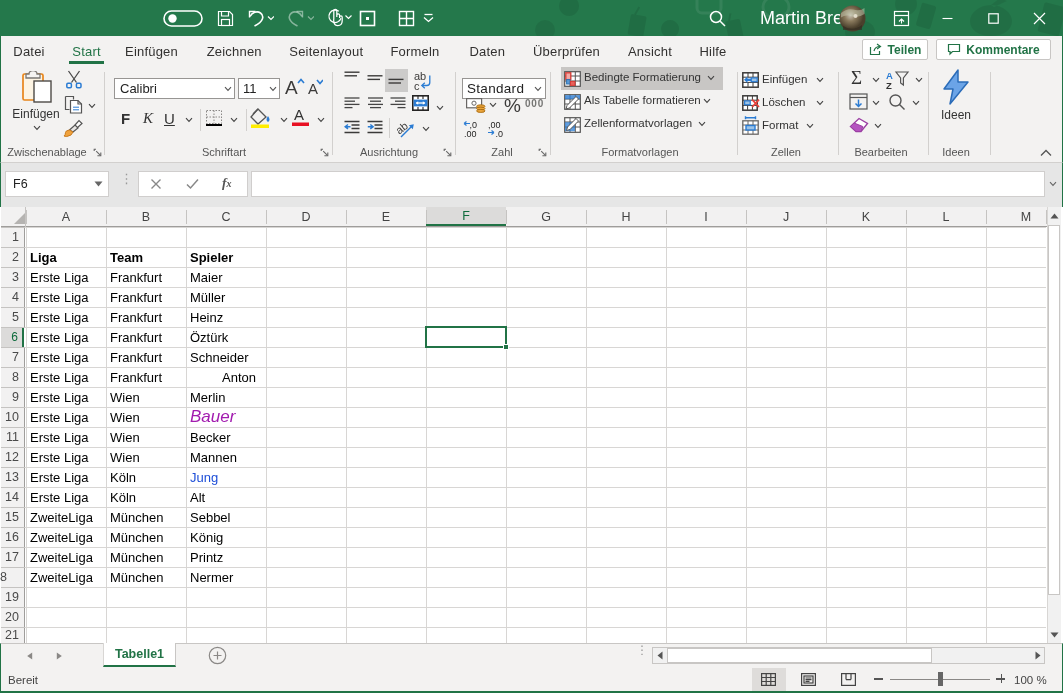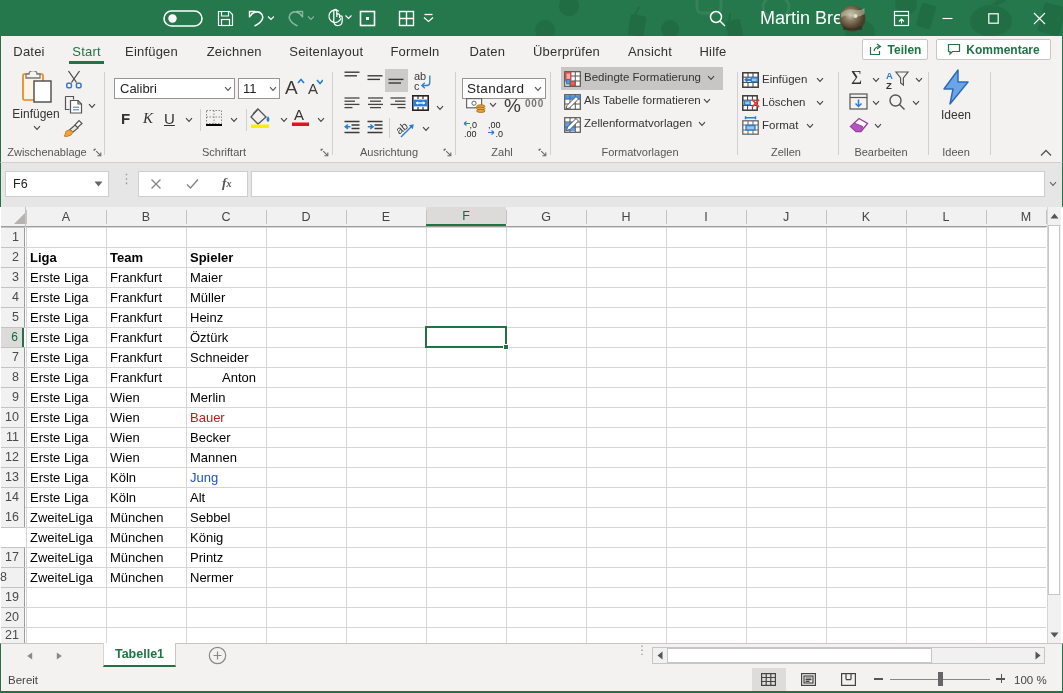--- a/index.html
+++ b/index.html
@@ -520,21 +520,21 @@
 <div class="a" style="left:1px;top:427px;width:24px;height:20px;background:#f2f1f1;border-right:1px solid #9f9d9b;display:flex;align-items:center;justify-content:flex-end;padding-right:5px;font-size:12.5px;color:#4a4a4a;">11</div>
 <div class="a" style="left:1px;top:427px;width:24px;height:1px;background:#c5c3c1;"></div>
 <div class="a" style="left:1px;top:447px;width:24px;height:20px;background:#f2f1f1;border-right:1px solid #9f9d9b;display:flex;align-items:center;justify-content:flex-end;padding-right:5px;font-size:12.5px;color:#4a4a4a;">12</div>
 <div class="a" style="left:1px;top:447px;width:24px;height:1px;background:#c5c3c1;"></div>
 <div class="a" style="left:1px;top:467px;width:24px;height:20px;background:#f2f1f1;border-right:1px solid #9f9d9b;display:flex;align-items:center;justify-content:flex-end;padding-right:5px;font-size:12.5px;color:#4a4a4a;">13</div>
 <div class="a" style="left:1px;top:467px;width:24px;height:1px;background:#c5c3c1;"></div>
 <div class="a" style="left:1px;top:487px;width:24px;height:20px;background:#f2f1f1;border-right:1px solid #9f9d9b;display:flex;align-items:center;justify-content:flex-end;padding-right:5px;font-size:12.5px;color:#4a4a4a;">14</div>
 <div class="a" style="left:1px;top:487px;width:24px;height:1px;background:#c5c3c1;"></div>
 <div class="a" style="left:1px;top:507px;width:24px;height:20px;background:#f2f1f1;border-right:1px solid #9f9d9b;display:flex;align-items:center;justify-content:flex-end;padding-right:5px;font-size:12.5px;color:#4a4a4a;">15</div>
 <div class="a" style="left:1px;top:507px;width:24px;height:1px;background:#c5c3c1;"></div>
-<div class="a" style="left:1px;top:507px;width:24px;height:20px;background:#f2f1f1;border-right:1px solid #9f9d9b;display:flex;align-items:center;justify-content:flex-end;padding-right:5px;font-size:12.5px;color:#4a4a4a;">16</div>
+<div class="a" style="left:1px;top:527px;width:24px;height:20px;background:#f2f1f1;border-right:1px solid #9f9d9b;display:flex;align-items:center;justify-content:flex-end;padding-right:5px;font-size:12.5px;color:#4a4a4a;">16</div>
 <div class="a" style="left:1px;top:527px;width:24px;height:1px;background:#c5c3c1;"></div>
 <div class="a" style="left:1px;top:547px;width:24px;height:20px;background:#f2f1f1;border-right:1px solid #9f9d9b;display:flex;align-items:center;justify-content:flex-end;padding-right:5px;font-size:12.5px;color:#4a4a4a;">17</div>
 <div class="a" style="left:1px;top:547px;width:24px;height:1px;background:#c5c3c1;"></div>
 <div class="a" style="left:1px;top:567px;width:24px;height:20px;background:#f2f1f1;border-right:1px solid #9f9d9b;display:flex;align-items:center;justify-content:flex-end;padding-right:17px;font-size:12.5px;color:#4a4a4a;">18</div>
 <div class="a" style="left:1px;top:567px;width:24px;height:1px;background:#c5c3c1;"></div>
 <div class="a" style="left:1px;top:587px;width:24px;height:20px;background:#f2f1f1;border-right:1px solid #9f9d9b;display:flex;align-items:center;justify-content:flex-end;padding-right:5px;font-size:12.5px;color:#4a4a4a;">19</div>
 <div class="a" style="left:1px;top:587px;width:24px;height:1px;background:#c5c3c1;"></div>
 <div class="a" style="left:1px;top:607px;width:24px;height:20px;background:#f2f1f1;border-right:1px solid #9f9d9b;display:flex;align-items:center;justify-content:flex-end;padding-right:5px;font-size:12.5px;color:#4a4a4a;">20</div>
 <div class="a" style="left:1px;top:607px;width:24px;height:1px;background:#c5c3c1;"></div>
 <div class="a" style="left:1px;top:627px;width:24px;height:16px;background:#f2f1f1;border-right:1px solid #9f9d9b;display:flex;align-items:center;justify-content:flex-end;padding-right:5px;font-size:12.5px;color:#4a4a4a;">21</div>
@@ -592,21 +592,21 @@
 <div class="a" style="left:110px;top:347px;width:74px;height:20px;display:flex;align-items:center;font-size:13px;color:#000;white-space:nowrap;overflow:visible;">Frankfurt</div>
 <div class="a" style="left:190px;top:347px;width:74px;height:20px;display:flex;align-items:center;font-size:13px;color:#000;white-space:nowrap;overflow:visible;">Schneider</div>
 <div class="a" style="left:30px;top:367px;width:74px;height:20px;display:flex;align-items:center;font-size:13px;color:#000;white-space:nowrap;overflow:visible;">Erste Liga</div>
 <div class="a" style="left:110px;top:367px;width:74px;height:20px;display:flex;align-items:center;font-size:13px;color:#000;white-space:nowrap;overflow:visible;">Frankfurt</div>
 <div class="a" style="left:190px;top:367px;width:74px;height:20px;display:flex;align-items:center;font-size:13px;color:#000;white-space:nowrap;overflow:visible;margin-left:32px;">Anton</div>
 <div class="a" style="left:30px;top:387px;width:74px;height:20px;display:flex;align-items:center;font-size:13px;color:#000;white-space:nowrap;overflow:visible;">Erste Liga</div>
 <div class="a" style="left:110px;top:387px;width:74px;height:20px;display:flex;align-items:center;font-size:13px;color:#000;white-space:nowrap;overflow:visible;">Wien</div>
 <div class="a" style="left:190px;top:387px;width:74px;height:20px;display:flex;align-items:center;font-size:13px;color:#000;white-space:nowrap;overflow:visible;">Merlin</div>
 <div class="a" style="left:30px;top:407px;width:74px;height:20px;display:flex;align-items:center;font-size:13px;color:#000;white-space:nowrap;overflow:visible;">Erste Liga</div>
 <div class="a" style="left:110px;top:407px;width:74px;height:20px;display:flex;align-items:center;font-size:13px;color:#000;white-space:nowrap;overflow:visible;">Wien</div>
-<div class="a" style="left:190px;top:407px;width:74px;height:20px;display:flex;align-items:center;font-size:13px;color:#b91c1c;white-space:nowrap;overflow:visible;">Bauer</div>
+<div class="a" style="left:190px;top:407px;width:74px;height:20px;display:flex;align-items:center;font-size:17px;color:#a21caf;white-space:nowrap;overflow:visible;font-style:italic;">Bauer</div>
 <div class="a" style="left:30px;top:427px;width:74px;height:20px;display:flex;align-items:center;font-size:13px;color:#000;white-space:nowrap;overflow:visible;">Erste Liga</div>
 <div class="a" style="left:110px;top:427px;width:74px;height:20px;display:flex;align-items:center;font-size:13px;color:#000;white-space:nowrap;overflow:visible;">Wien</div>
 <div class="a" style="left:190px;top:427px;width:74px;height:20px;display:flex;align-items:center;font-size:13px;color:#000;white-space:nowrap;overflow:visible;">Becker</div>
 <div class="a" style="left:30px;top:447px;width:74px;height:20px;display:flex;align-items:center;font-size:13px;color:#000;white-space:nowrap;overflow:visible;">Erste Liga</div>
 <div class="a" style="left:110px;top:447px;width:74px;height:20px;display:flex;align-items:center;font-size:13px;color:#000;white-space:nowrap;overflow:visible;">Wien</div>
 <div class="a" style="left:190px;top:447px;width:74px;height:20px;display:flex;align-items:center;font-size:13px;color:#000;white-space:nowrap;overflow:visible;">Mannen</div>
 <div class="a" style="left:30px;top:467px;width:74px;height:20px;display:flex;align-items:center;font-size:13px;color:#000;white-space:nowrap;overflow:visible;">Erste Liga</div>
 <div class="a" style="left:110px;top:467px;width:74px;height:20px;display:flex;align-items:center;font-size:13px;color:#000;white-space:nowrap;overflow:visible;">Köln</div>
 <div class="a" style="left:190px;top:467px;width:74px;height:20px;display:flex;align-items:center;font-size:13px;color:#1d4ed8;white-space:nowrap;overflow:visible;text-align:right;">Jung</div>
 <div class="a" style="left:30px;top:487px;width:74px;height:20px;display:flex;align-items:center;font-size:13px;color:#000;white-space:nowrap;overflow:visible;">Erste Liga</div>

